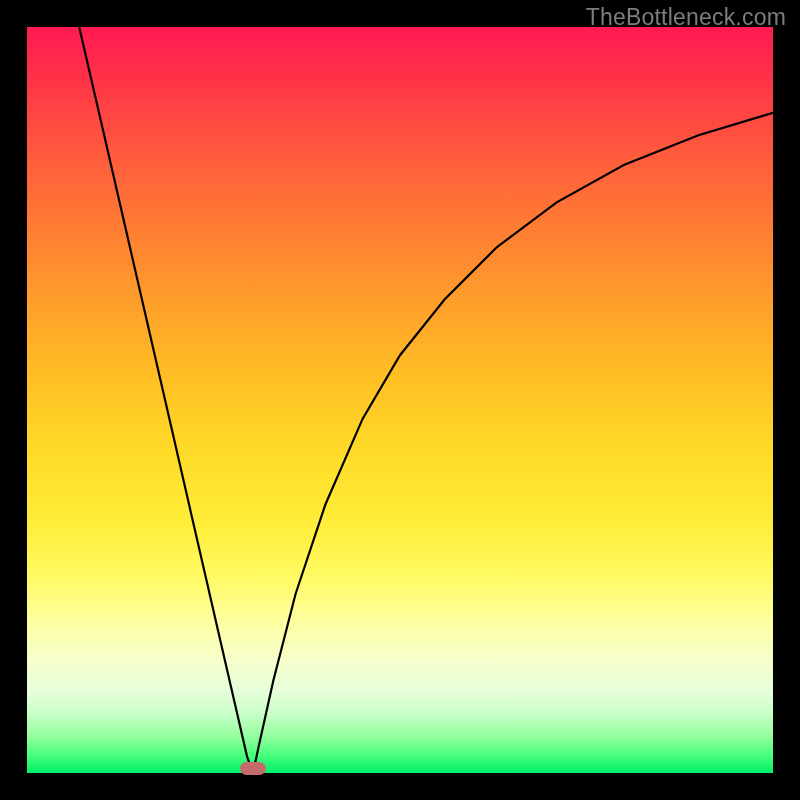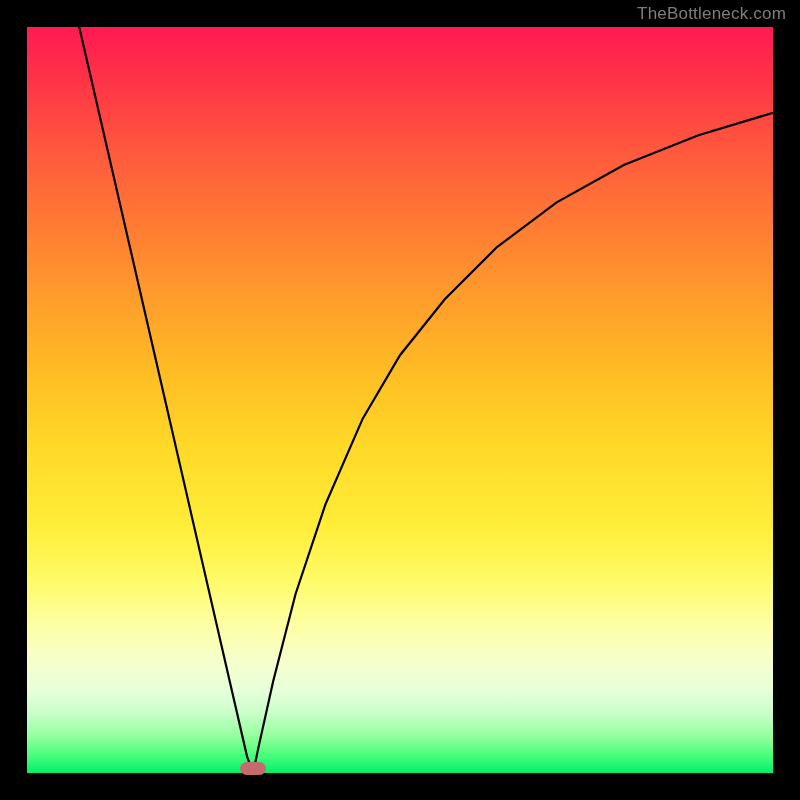--- a/index.html
+++ b/index.html
@@ -34,21 +34,21 @@
       #95ff9f 95%,
       #4cff7d 97.5%,
       #00ef69 100%
     );
   }
   .watermark {
     position: absolute;
     top: 4px;
     right: 14px;
     color: #7d7d7d;
-    font-size: 17px;
+    font-size: 23px;
     font-weight: 500;
     letter-spacing: 0.2px;
     font-family: Arial, Helvetica, sans-serif;
   }
   svg.curve {
     position: absolute;
     left: 0;
     top: 0;
     width: 746px;
     height: 746px;

